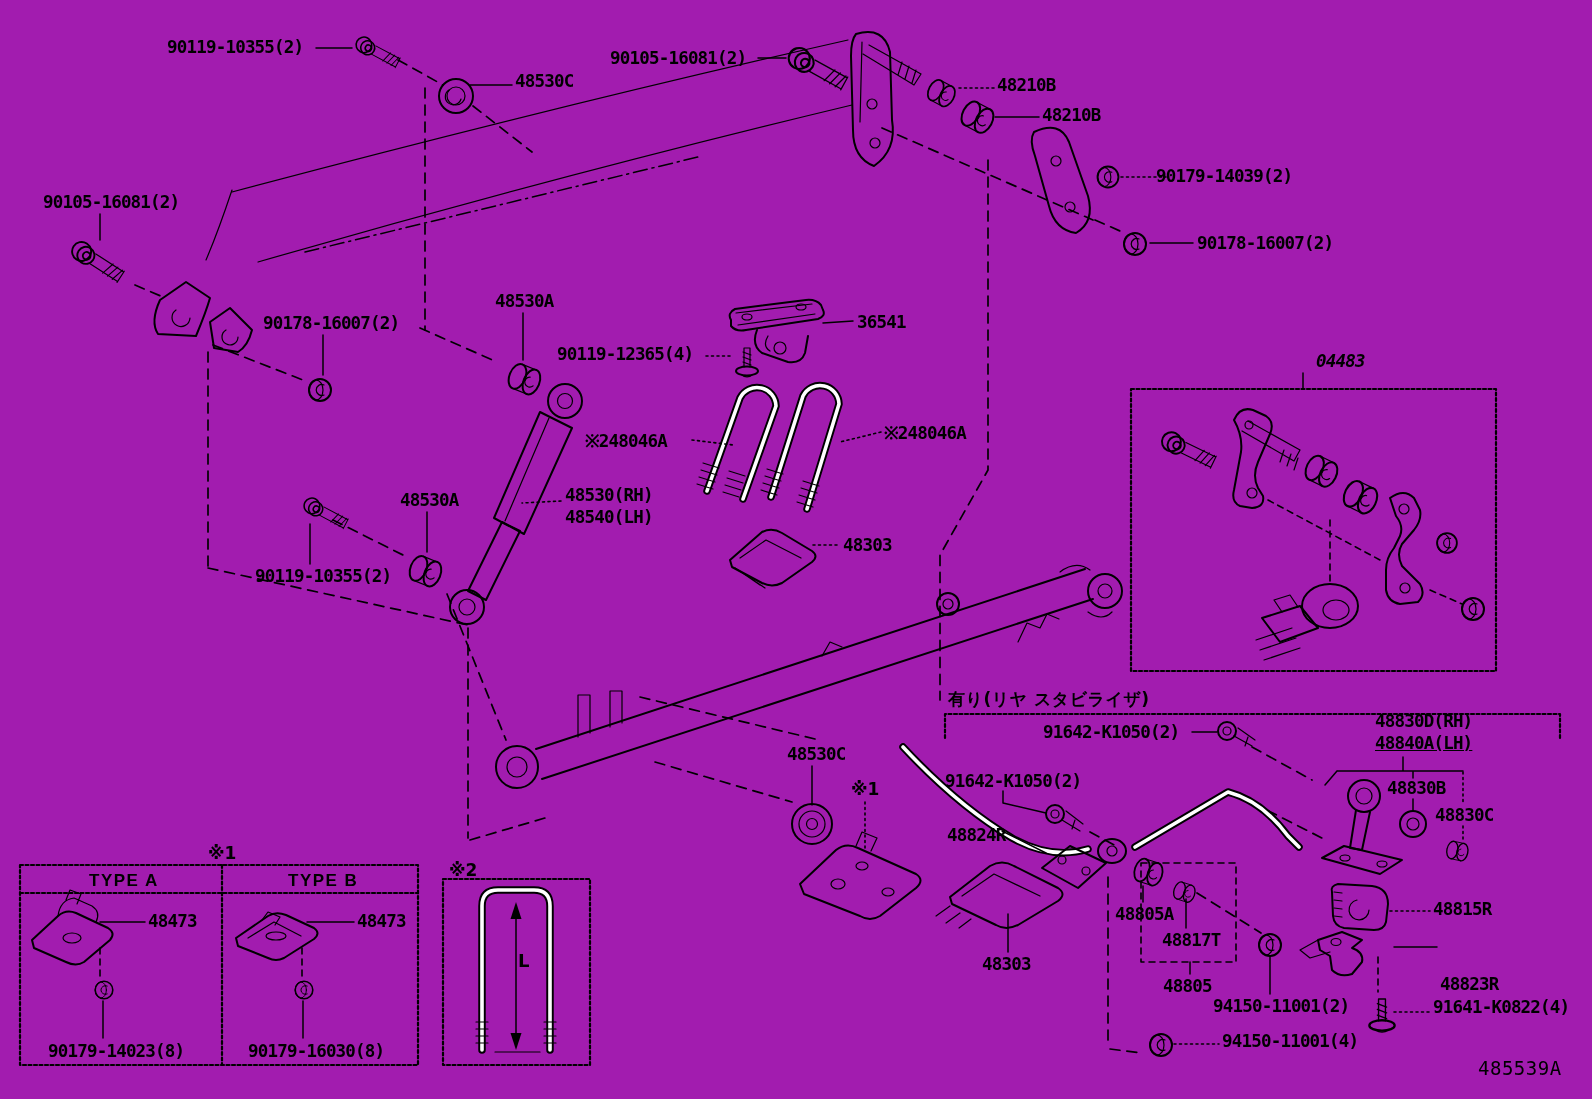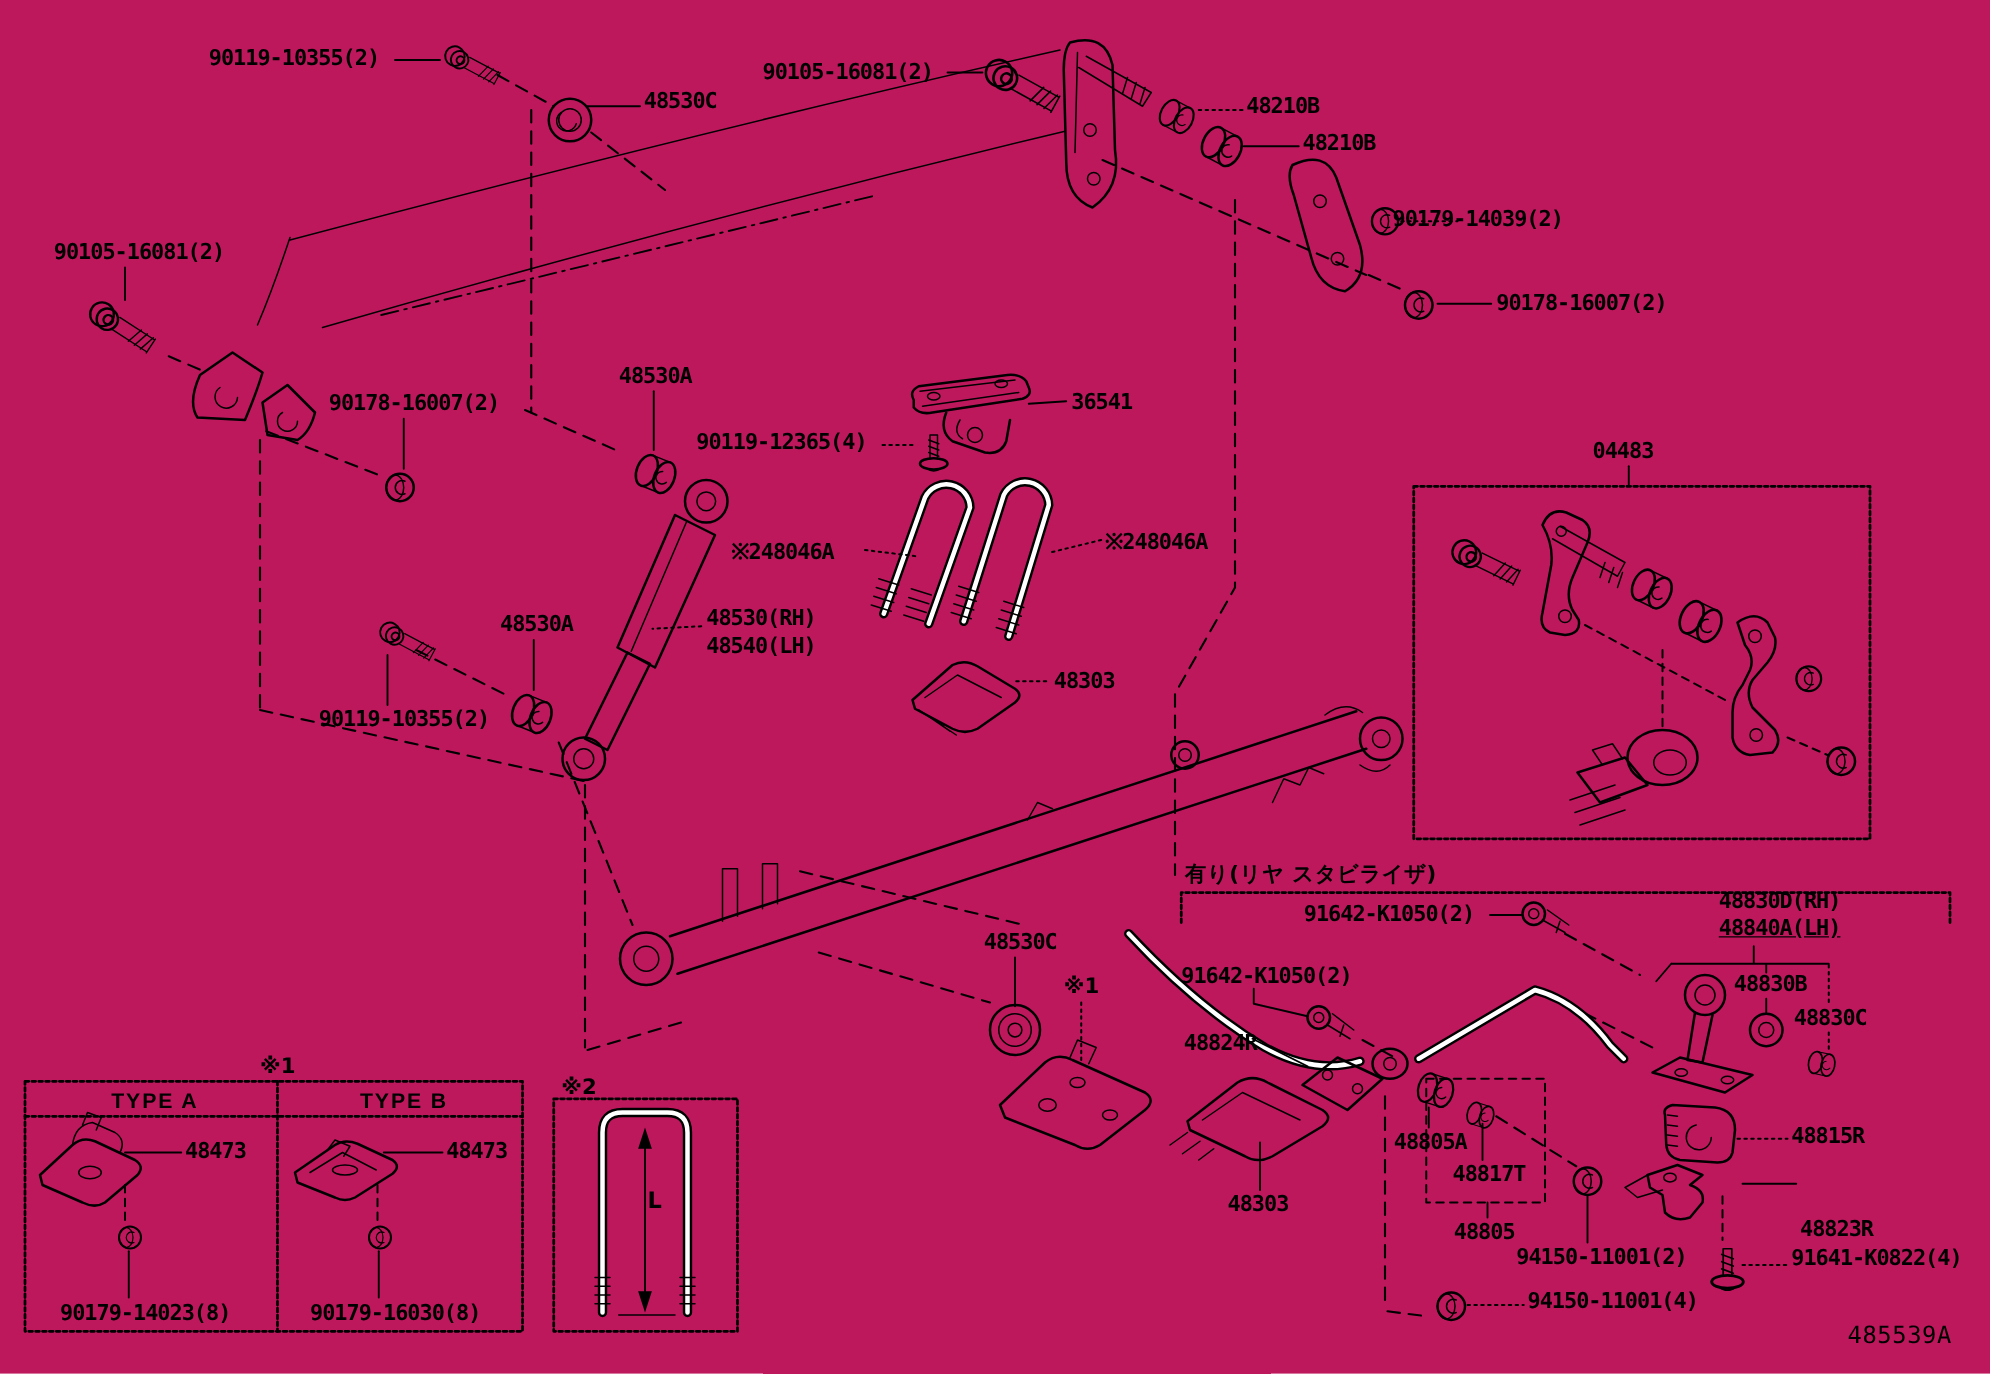--- a/index.html
+++ b/index.html
@@ -1,16 +1,16 @@
 <!DOCTYPE html>
 <html><head>
 <meta charset="utf-8">
 <style>
   html,body{margin:0;padding:0;background:#fff;}
-  .stage{position:relative;width:1592px;height:1099px;background:#be185d;overflow:hidden;
+  .stage{position:relative;width:1592px;height:1099px;background:#a21caf;overflow:hidden;
          font-family:"Liberation Sans",sans-serif;}
   svg{position:absolute;left:0;top:0;}
   svg *{fill:none;stroke:#000;stroke-width:2;stroke-linecap:round;stroke-linejoin:round;}
   .thin{stroke-width:1.2;}
   .ln{stroke-width:1.5;}
   .dot{stroke-width:1.6;stroke-dasharray:2 3.5;}
   .d{stroke-width:1.7;stroke-dasharray:10 7;}
   .d2{stroke-width:1.6;stroke-dasharray:6 5;}
   .dd{stroke-width:1.5;stroke-dasharray:14 5 2 5;}
   .bx{stroke-width:2.2;stroke-dasharray:3 2.5;}
@@ -331,35 +331,35 @@
     <path class="fillb" d="M516,1050 l-5.5,-17 h11 Z"></path>
   </g>
 </svg>
 
 <div id="callout-layer">
       <div class="co pn" style="left: 167px; top: 37px;">90119-10355(2)</div>
       <div class="co pn" style="left: 515px; top: 71px;">48530C</div>
       <div class="co pn" style="left: 610px; top: 48px;">90105-16081(2)</div>
       <div class="co pn" style="left: 997px; top: 75px;">48210B</div>
       <div class="co pn" style="left: 1042px; top: 105px;">48210B</div>
-      <div class="co pn" style="left: 1114px; top: 166px;">90179-14039(2)</div>
+      <div class="co pn" style="left: 1156px; top: 166px;">90179-14039(2)</div>
       <div class="co pn" style="left: 1197px; top: 233px;">90178-16007(2)</div>
       <div class="co pn" style="left: 43px; top: 192px;">90105-16081(2)</div>
       <div class="co pn" style="left: 263px; top: 313px;">90178-16007(2)</div>
       <div class="co pn" style="left: 495px; top: 291px;">48530A</div>
       <div class="co pn" style="left: 557px; top: 344px; text-align: center;">90119-12365(4)</div>
       <div class="co pn" style="left: 857px; top: 312px;">36541</div>
       <div class="co pn" style="left: 585px; top: 428px;">※248046A</div>
       <div class="co pn" style="left: 884px; top: 420px;">※248046A</div>
       <div class="co pn" style="left: 565px; top: 485px; text-align: right;">48530(RH)</div>
       <div class="co pn" style="left: 565px; top: 507px;">48540(LH)</div>
       <div class="co pn" style="left: 400px; top: 490px;">48530A</div>
       <div class="co pn" style="left: 255px; top: 566px;">90119-10355(2)</div>
       <div class="co pn" style="left: 843px; top: 535px;">48303</div>
-      <div class="co pn" style="left: 1274px; top: 351px;">04483</div>
+      <div class="co pn" style="left: 1316px; top: 351px; font-style: italic;">04483</div>
       <div class="co jp" style="left: 948px; top: 688px;">有り(リヤ スタビライザ)</div>
       <div class="co pn" style="left: 1043px; top: 722px;">91642-K1050(2)</div>
       <div class="co pn" style="left: 1375px; top: 711px;">48830D(RH)</div>
       <div class="co pn" style="left: 1375px; top: 733px; text-decoration: underline;">48840A(LH)</div>
       <div class="co pn" style="left: 1387px; top: 778px;">48830B</div>
       <div class="co pn" style="left: 1435px; top: 805px;">48830C</div>
       <div class="co pn" style="left: 945px; top: 771px;">91642-K1050(2)</div>
       <div class="co pn" style="left: 947px; top: 825px;">48824R</div>
       <div class="co pn" style="left: 1115px; top: 904px;">48805A</div>
       <div class="co pn" style="left: 1162px; top: 930px;">48817T</div>

